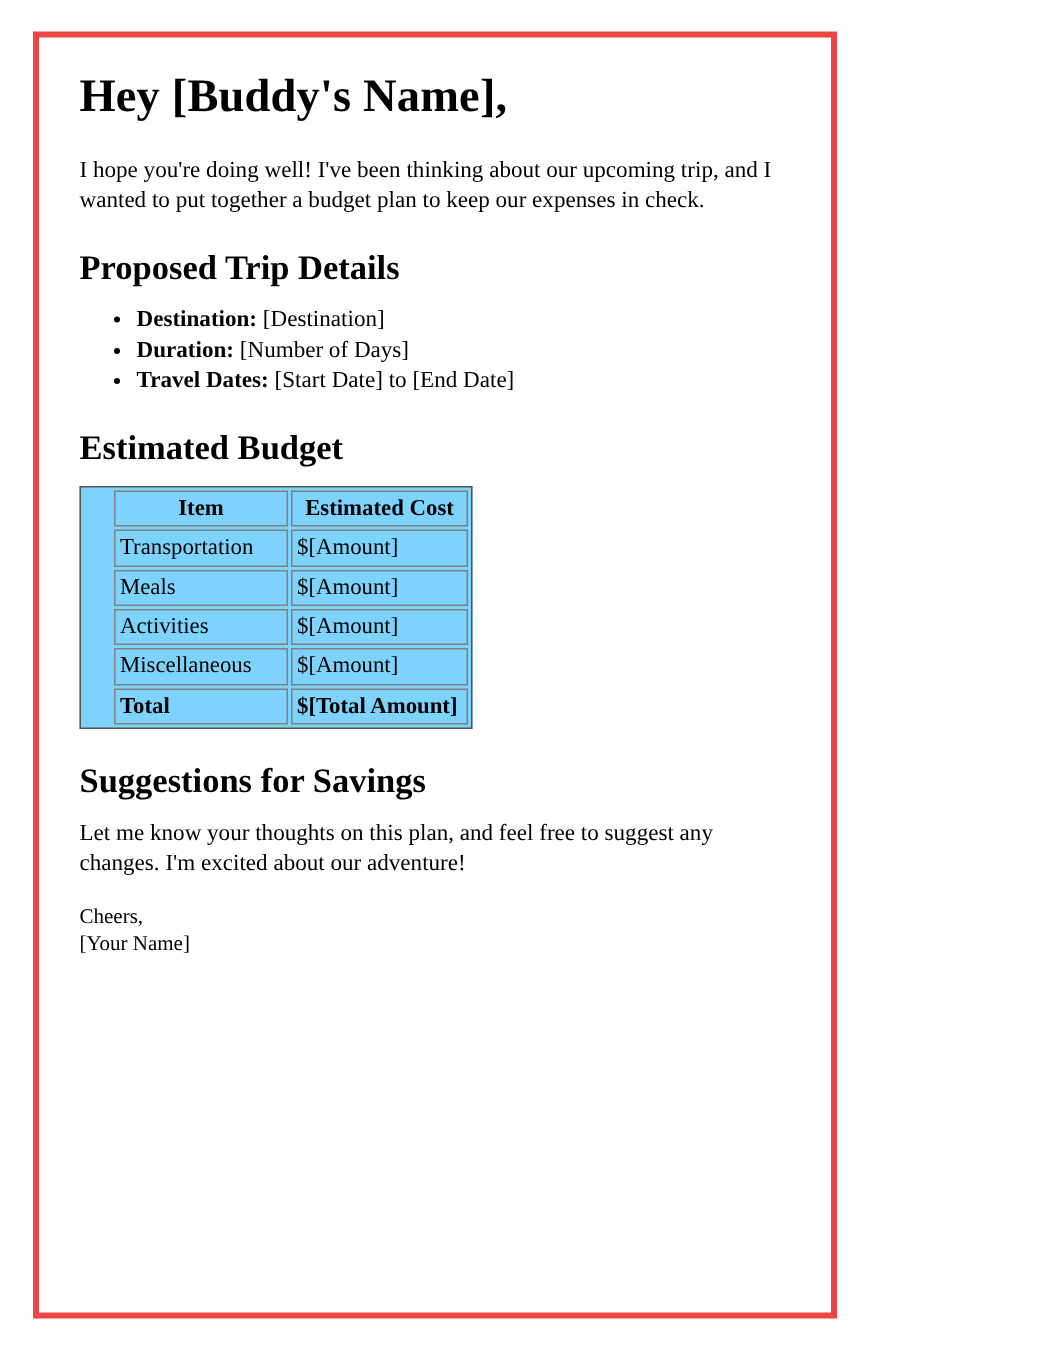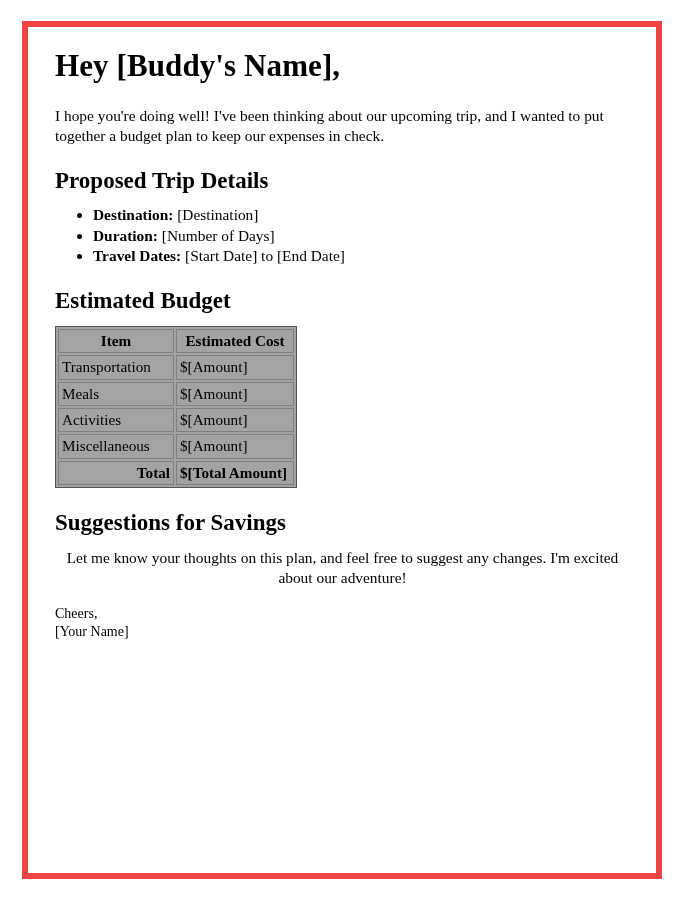--- a/index.html
+++ b/index.html
@@ -13,23 +13,23 @@
     font-family: "Liberation Serif", "DejaVu Serif", serif;
     color: #000000;
     overflow: hidden;
   }
 
   
   .page-sheet {
     position: absolute;
     left: 22px;
     top: 21px;
-    width: 640px;
+    width: 536px;
     height: 858px;
-    border: 6px solid #ef4444;
+    border: 4px solid #ef4444;
     background: #ffffff;
     box-sizing: border-box;
     overflow: hidden;
   }
 
   .doc-body {
     padding: 22px 26px 0 27px;
   }
 
   h1.letter-title {
@@ -73,23 +73,24 @@
   }
   ul.bullets li .bold-label {
     font-weight: bold;
   }
 
   
   table.budget-table {
     border-collapse: separate;
     border-spacing: 2px;
     border: 1px solid #555555;
-    background: #a3a3a3;
+    background: #7dd3fc;
     margin: 0 0 2px 0;
     font-size: 15.2px;
+    padding-left: 20px;
   }
   table.budget-table td,
   table.budget-table th {
     border: 1px solid #808080;
     padding: 1px 3px 2px 3px;
     font-weight: normal;
     line-height: 1.28;
     vertical-align: middle;
   }
   table.budget-table th {
@@ -101,26 +102,25 @@
     text-align: left;
   }
   table.budget-table td.col-cost {
     width: 110px;
     text-align: left;
   }
   table.budget-table tr.total-row td {
     font-weight: bold;
   }
   table.budget-table tr.total-row td.col-item {
-    text-align: right;
+    text-align: left;
     font-family: Liberation Serif, serif;
   }
 
   .closing-block {
-    text-align: center;
   }
   .signature-block {
     margin-top: 17px;
     font-size: 14px;
     line-height: 1.30;
   }
   .signature-block div {
     margin: 0;
   }
 </style>

